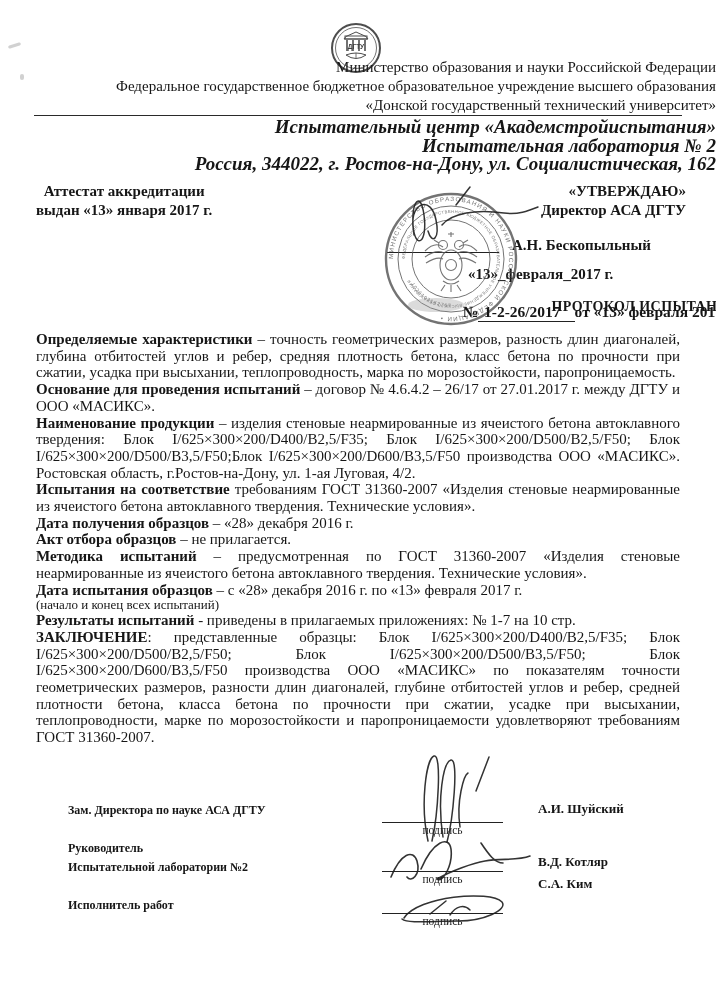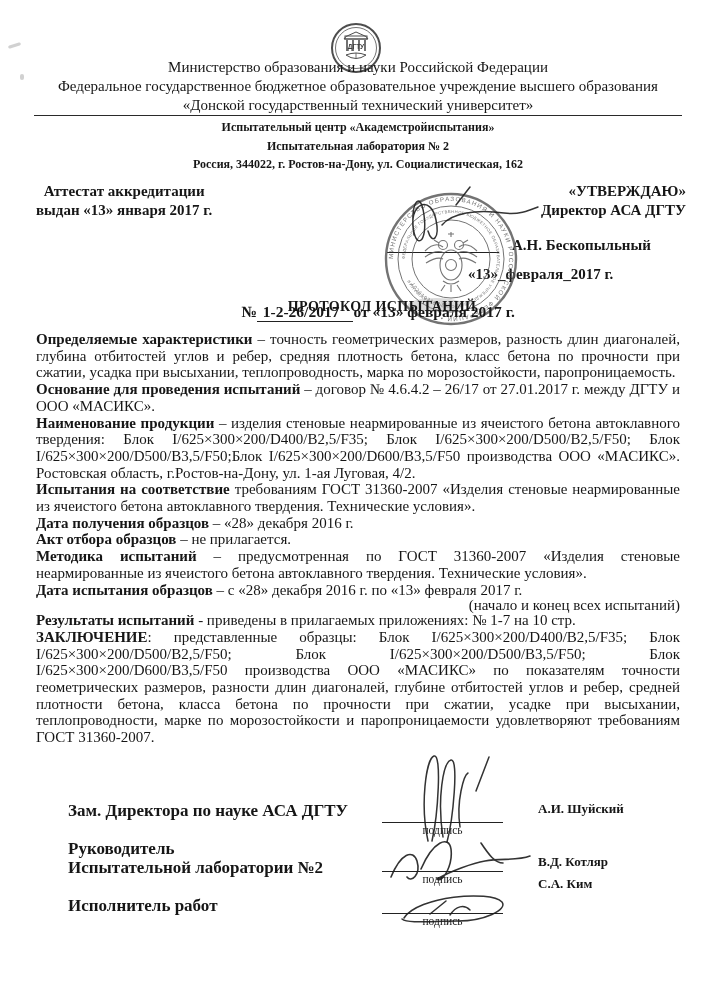--- a/index.html
+++ b/index.html
@@ -3,47 +3,47 @@
 <meta charset="utf-8">
 <style>
   html,body{margin:0;padding:0;background:#e8e8e8;}
   .page{
     position:relative;width:716px;height:1000px;margin:0 auto;
     background:#ffffff;overflow:hidden;
     font-family:"Liberation Serif","DejaVu Serif",serif;
     color:#161616;
   }
   .abs{position:absolute;}
-  .ctr{left:0;width:716px;text-align:center;}
+  .ctr{left:0;width:716px;text-align:right;}
   .b{font-weight:bold;}
   
   .logo{left:330px;top:22px;width:52px;height:52px;}
   .h-top{top:58px;font-size:15px;line-height:19px;}
   .h-rule{top:115px;left:34px;width:648px;border-top:1.6px solid #2a2a2a;height:0;}
-  .h-bold{top:118px;font-size:12px;line-height:18.5px;font-weight:bold;}
+  .h-bold{top:118px;font-size:19px;line-height:18.5px;font-weight:bold;font-style:italic;}
   
   .accred{top:182px;left:36px;font-size:15px;line-height:19px;font-weight:bold;text-align:center;}
   .approve-top{top:182px;left:440px;width:246px;text-align:right;font-size:15px;line-height:19px;font-weight:bold;}
   .app-line{top:252px;left:387px;width:112px;border-top:1.4px solid #222;height:0;}
   .app-name{top:237px;left:512px;font-size:15px;font-weight:bold;}
   .app-date{top:266px;left:468px;font-size:15px;font-weight:bold;}
   
   .stamp{left:381px;top:189px;width:140px;height:140px;}
   .dir-sig{left:352px;top:173px;width:210px;height:95px;}
   
   .ptitle{top:299px;font-size:14px;font-weight:bold;letter-spacing:.4px;padding-left:24px;}
   .psub{top:303px;font-size:15.5px;font-weight:bold;padding-left:20px;}
   .psub .num-u{border-bottom:1.2px solid #222;padding:0 14px 1px 6px;}
   
   .body{top:331px;left:36px;width:644px;font-size:15px;line-height:16.7px;text-align:justify;}
   .body p{margin:0;}
-  .note{text-align:right;font-size:15px;line-height:14px;}
+  .note{text-align:left;font-size:13px;line-height:14px;}
   .concl{margin-top:15px;}
   
-  .sig-role{font-size:17px;font-weight:bold;line-height:19px;}
+  .sig-role{font-size:12px;font-weight:bold;line-height:19px;}
   .sig-line{border-top:1.5px solid #222;height:0;width:121px;left:382px;}
   .sig-cap{left:382px;width:121px;text-align:center;font-size:11.5px;color:#222;}
   .sig-name{left:538px;font-size:13px;font-weight:bold;}
   
   .speck{background:#9a9a9a;opacity:.45;border-radius:2px;}
   svg text{font-family:"Liberation Sans","DejaVu Sans",sans-serif;}
 </style>
 </head>
 <body>
 

